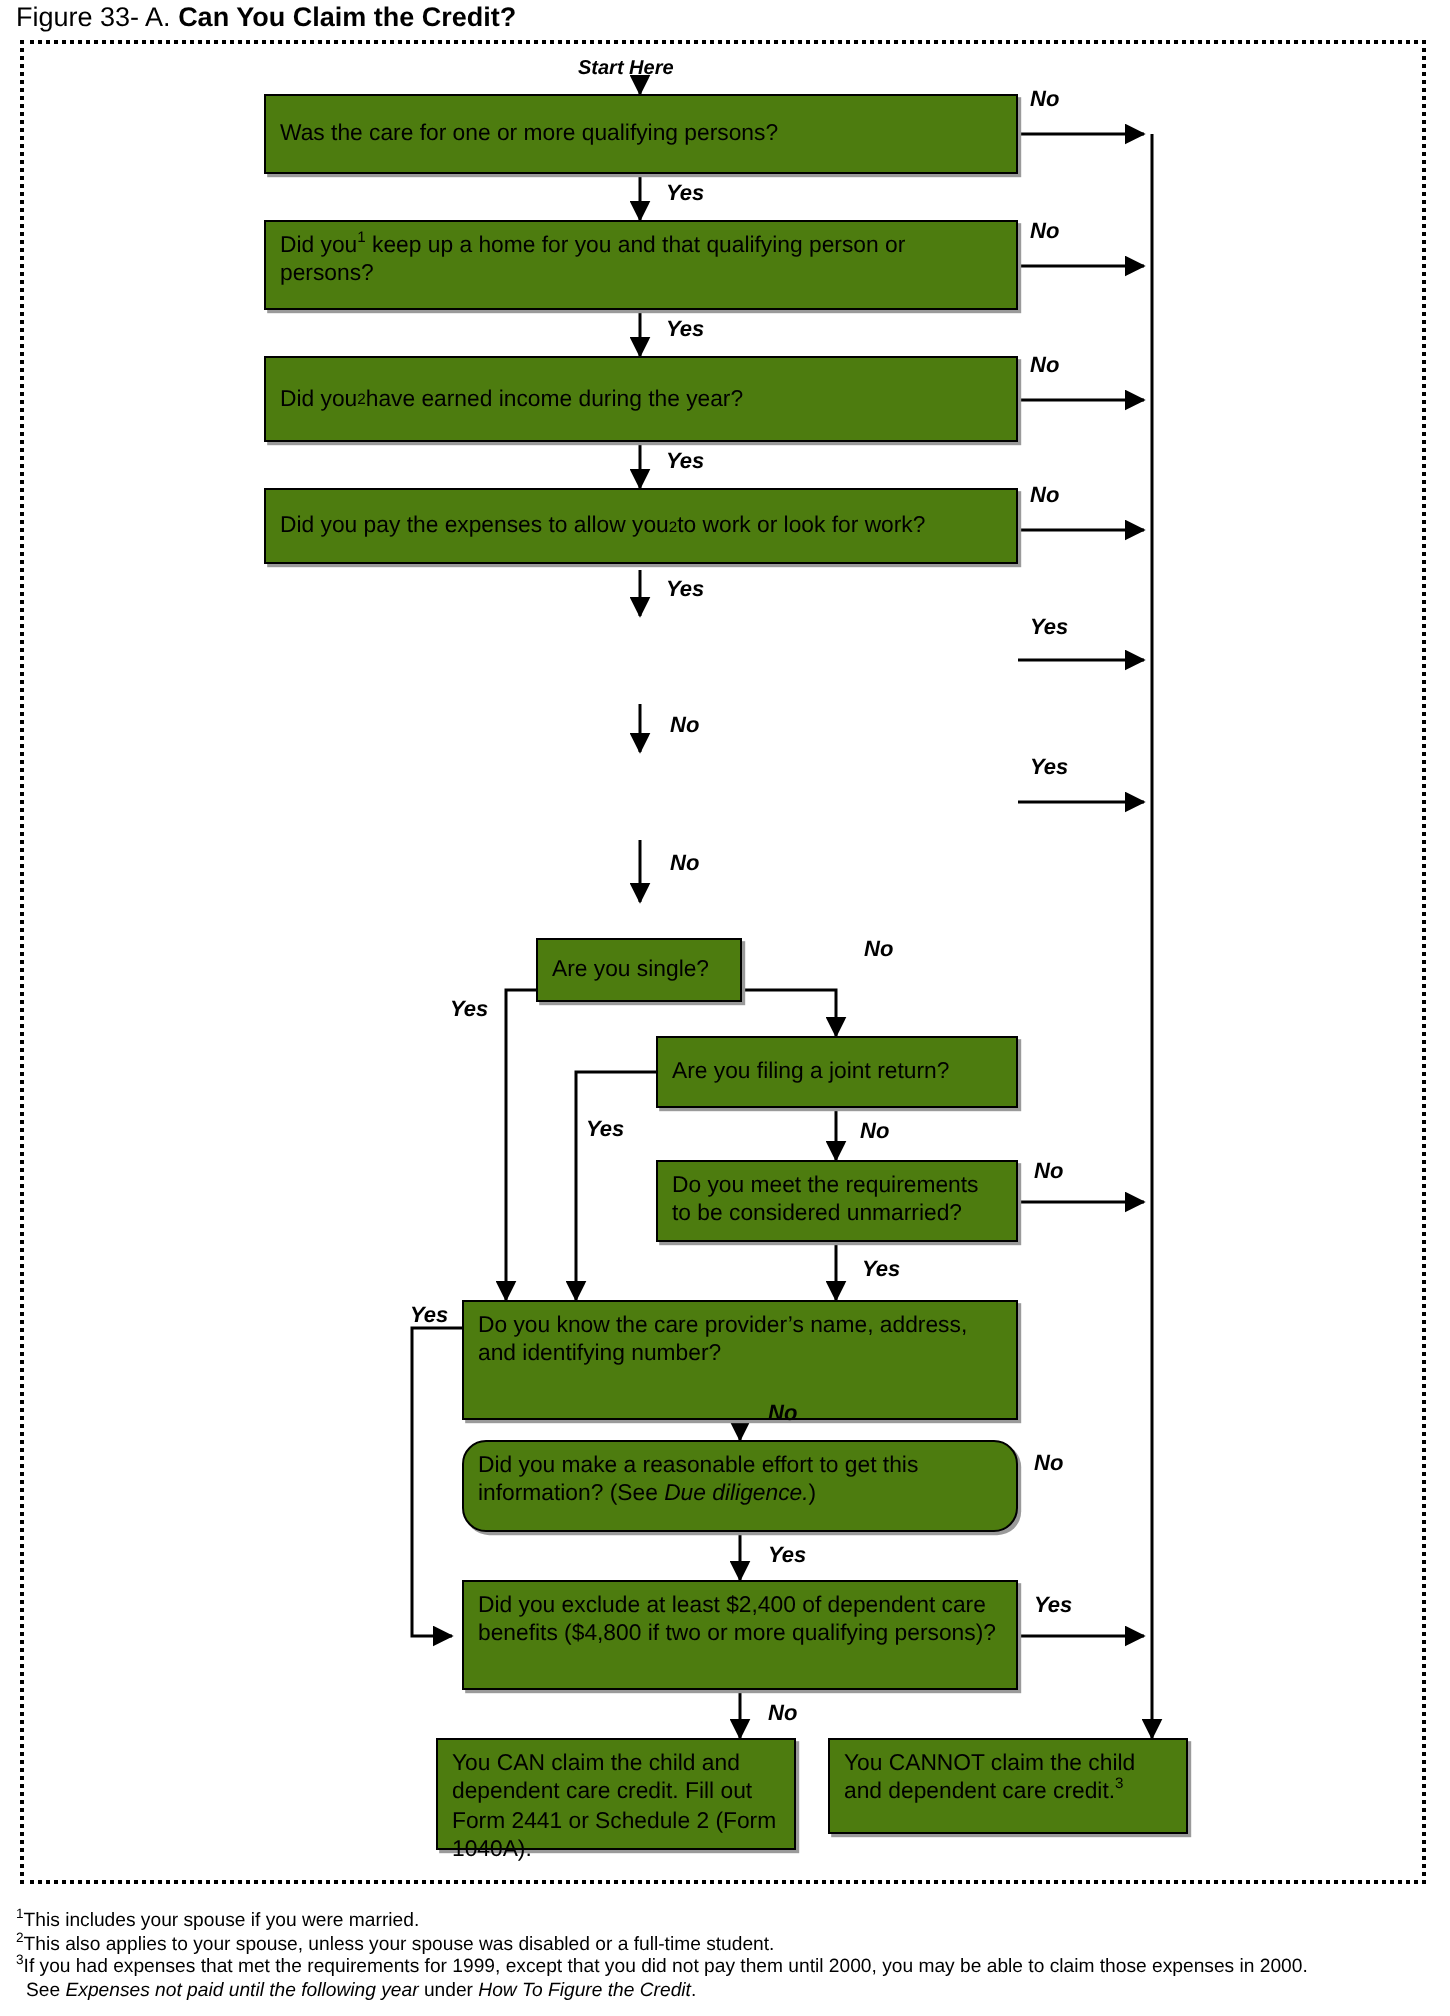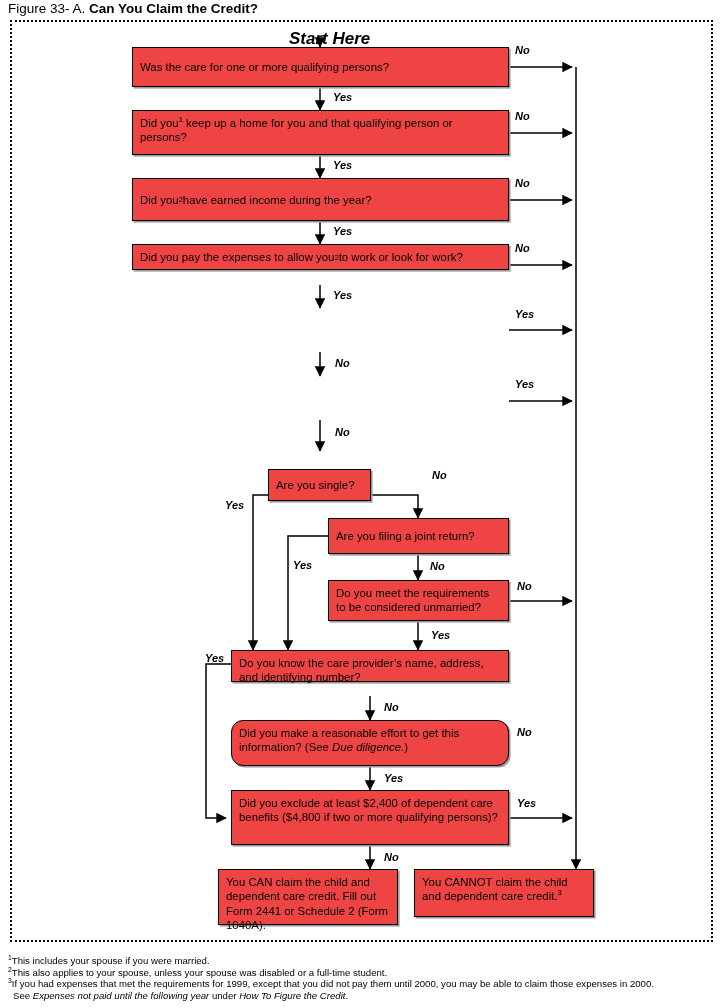--- a/index.html
+++ b/index.html
@@ -20,36 +20,36 @@
     position:absolute;left:10px;top:20px;width:703px;height:922px;
     border:2px dotted #000;box-sizing:border-box;
   }
 
   
   .wires{position:absolute;left:0;top:0;width:725px;height:1008px;pointer-events:none;}
 
   
   .box{
     position:absolute;box-sizing:border-box;
-    border:1px solid #000;background:#ef4444;
+    border:1px solid #000;background:#4d7c0f;
     font-size:11.4px;line-height:14.4px;
     padding:5px 7px 4px 7px;
   }
   .box.shadow{box-shadow:1.6px 1.6px 0 0 #9a9a9a;}
   .box sup{font-size:7.6px;vertical-align:super;line-height:0;}
   .box .it{font-style:italic;}
   .box.center{display:flex;align-items:center;}
 
   
   .lbl{
     position:absolute;font-size:11px;font-style:italic;font-weight:bold;
     white-space:nowrap;
   }
   .startlabel{
-    position:absolute;font-size:17px;font-style:italic;font-weight:bold;
+    position:absolute;font-size:10px;font-style:italic;font-weight:bold;
     white-space:nowrap;
   }
 
   
   .notes{position:absolute;left:8px;top:955px;width:712px;font-size:9.6px;line-height:11.6px;}
   .notes div{white-space:nowrap;}
   .notes sup{font-size:6.8px;vertical-align:super;line-height:0;}
   .notes .it{font-style:italic;}
   .notes .ind{padding-left:5px;}
 </style>
@@ -127,41 +127,41 @@
   <div class="box shadow" style="left:132px;top:110px;width:377px;height:45px;">
     <span>Did you</span><sup>1</sup><span> keep up a home for you and that qualifying person or persons?</span>
   </div>
 
   <div class="box shadow center" style="left:132px;top:178px;width:377px;height:43px;">
     <span>Did you</span>
       <sup>2</sup>
       <span> have earned income during the year?</span>
   </div>
 
-  <div class="box shadow center" style="left:132px;top:244px;width:377px;height:26px;">
+  <div class="box shadow center" style="left:132px;top:244px;width:377px;height:38px;">
     <span>Did you pay the expenses to allow you</span>
       <sup>2</sup>
       <span> to work or look for work?</span>
   </div>
 
 
 
   <div class="box shadow center" style="left:268px;top:451px;width:103px;height:32px;margin-top:18px;">
     <span>Are you single?</span>
   </div>
 
   <div class="box shadow center" style="left:328px;top:518px;width:181px;height:36px;align-items:center;">
     <span>Are you filing a joint return?</span>
   </div>
 
   <div class="box shadow" style="left:328px;top:580px;width:181px;height:41px;">
     <span>Do you meet the requirements to be considered unmarried?</span>
   </div>
 
-  <div class="box shadow" style="left:231px;top:650px;width:278px;height:32px;">
+  <div class="box shadow" style="left:231px;top:650px;width:278px;height:60px;">
     <span>Do you know the care provider’s name, address, and identifying number?</span>
   </div>
 
   <div class="box shadow" style="left:231px;top:720px;width:278px;height:46px;border-radius:12px;">
     <span>Did you make a reasonable effort to get this information? (See </span><span class="it">Due diligence.</span><span>)</span>
   </div>
 
   <div class="box shadow" style="left:231px;top:790px;width:278px;height:55px;">
     <span>Did you exclude at least $2,400 of dependent care benefits ($4,800 if two or more qualifying persons)?</span>
   </div>

